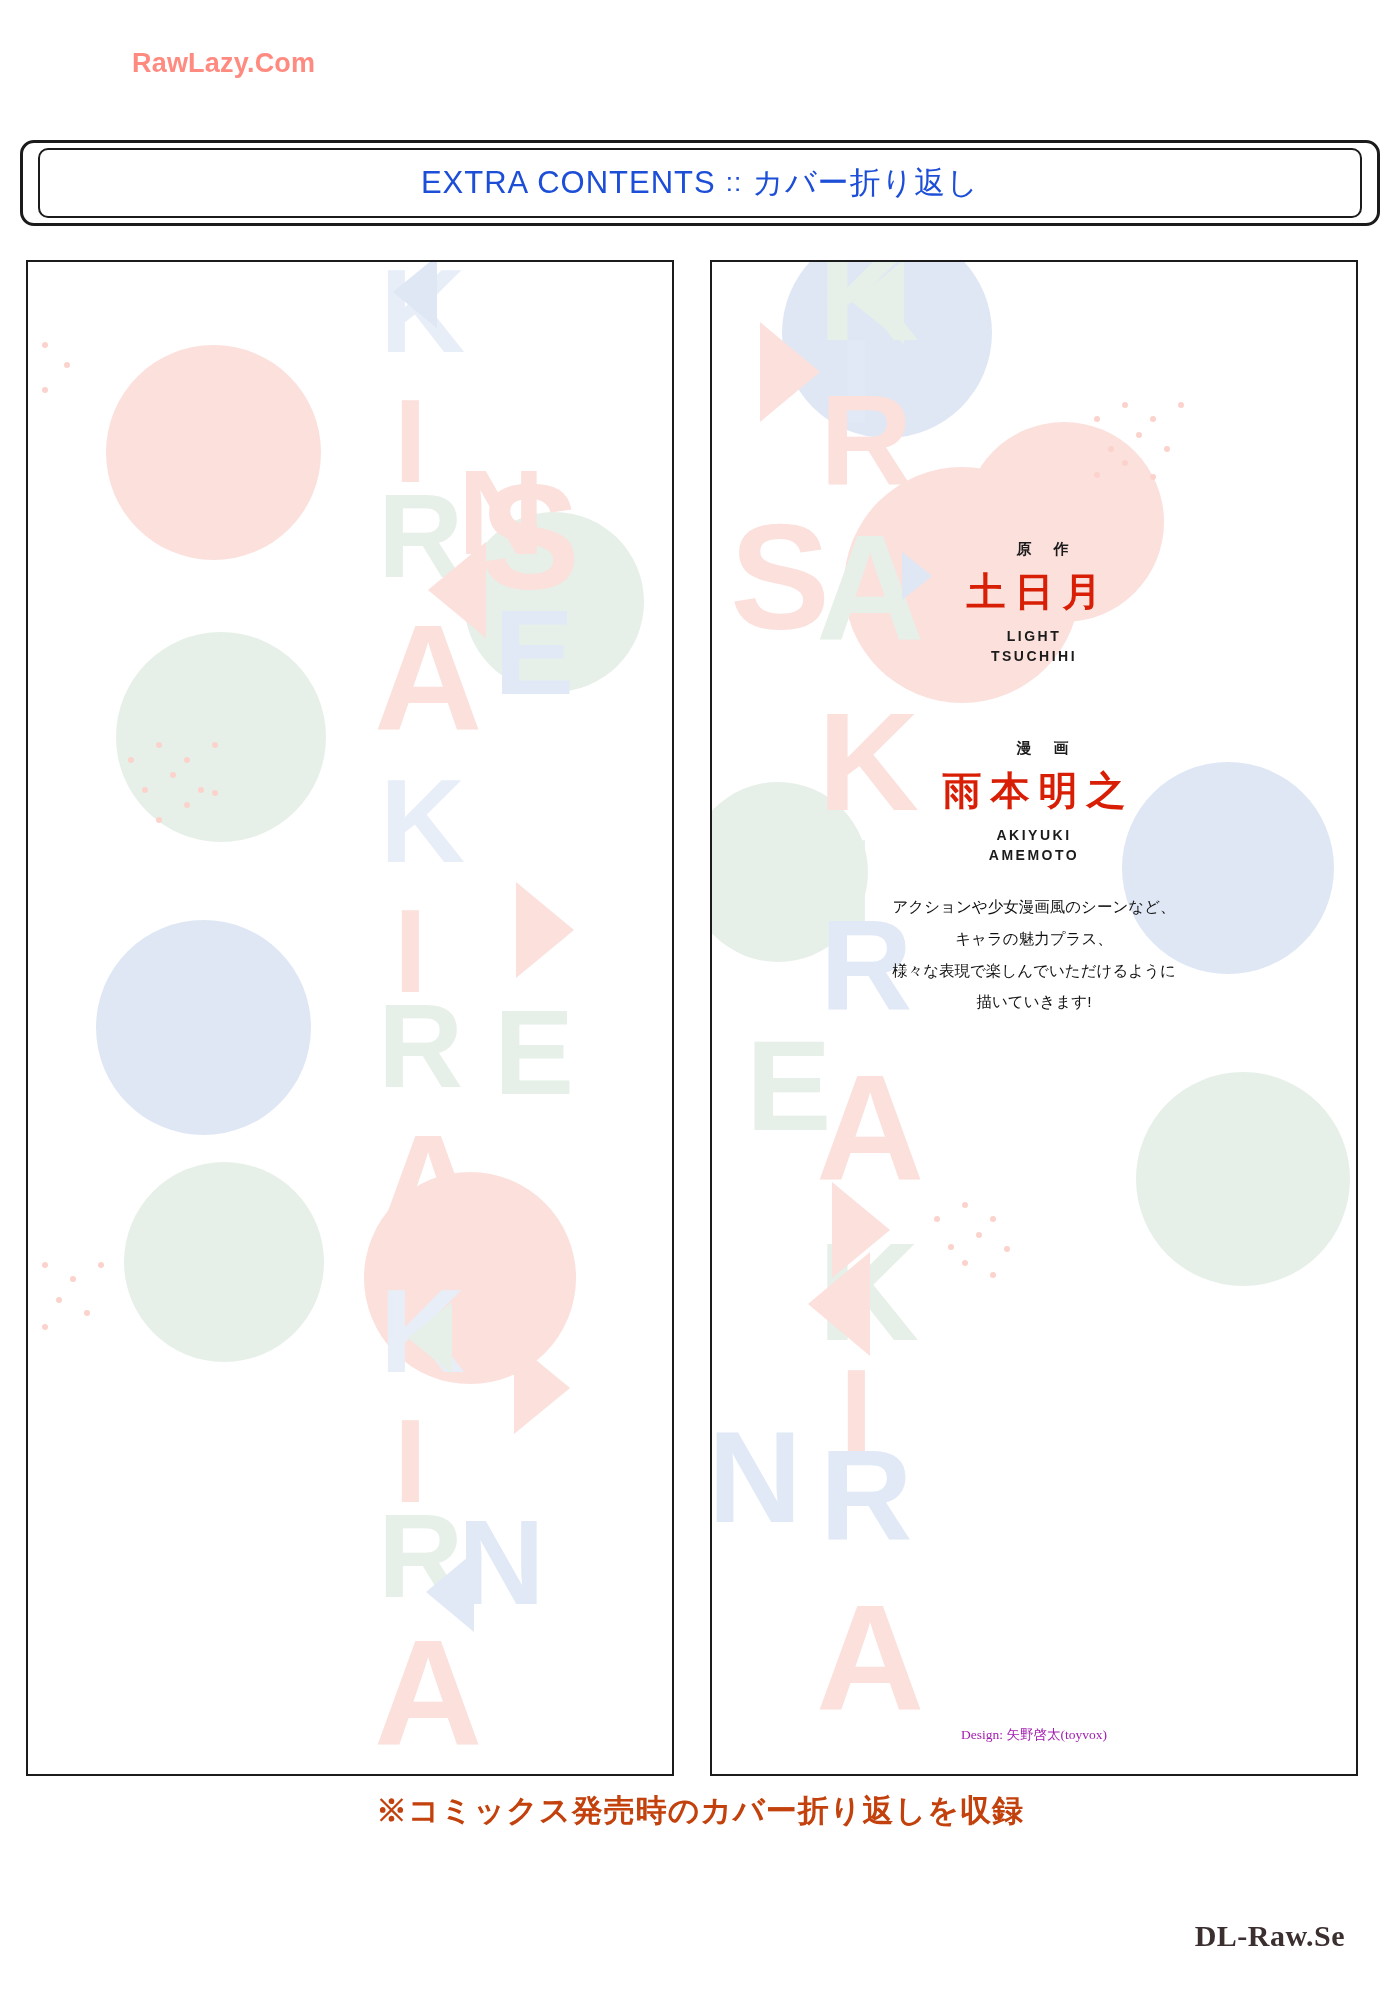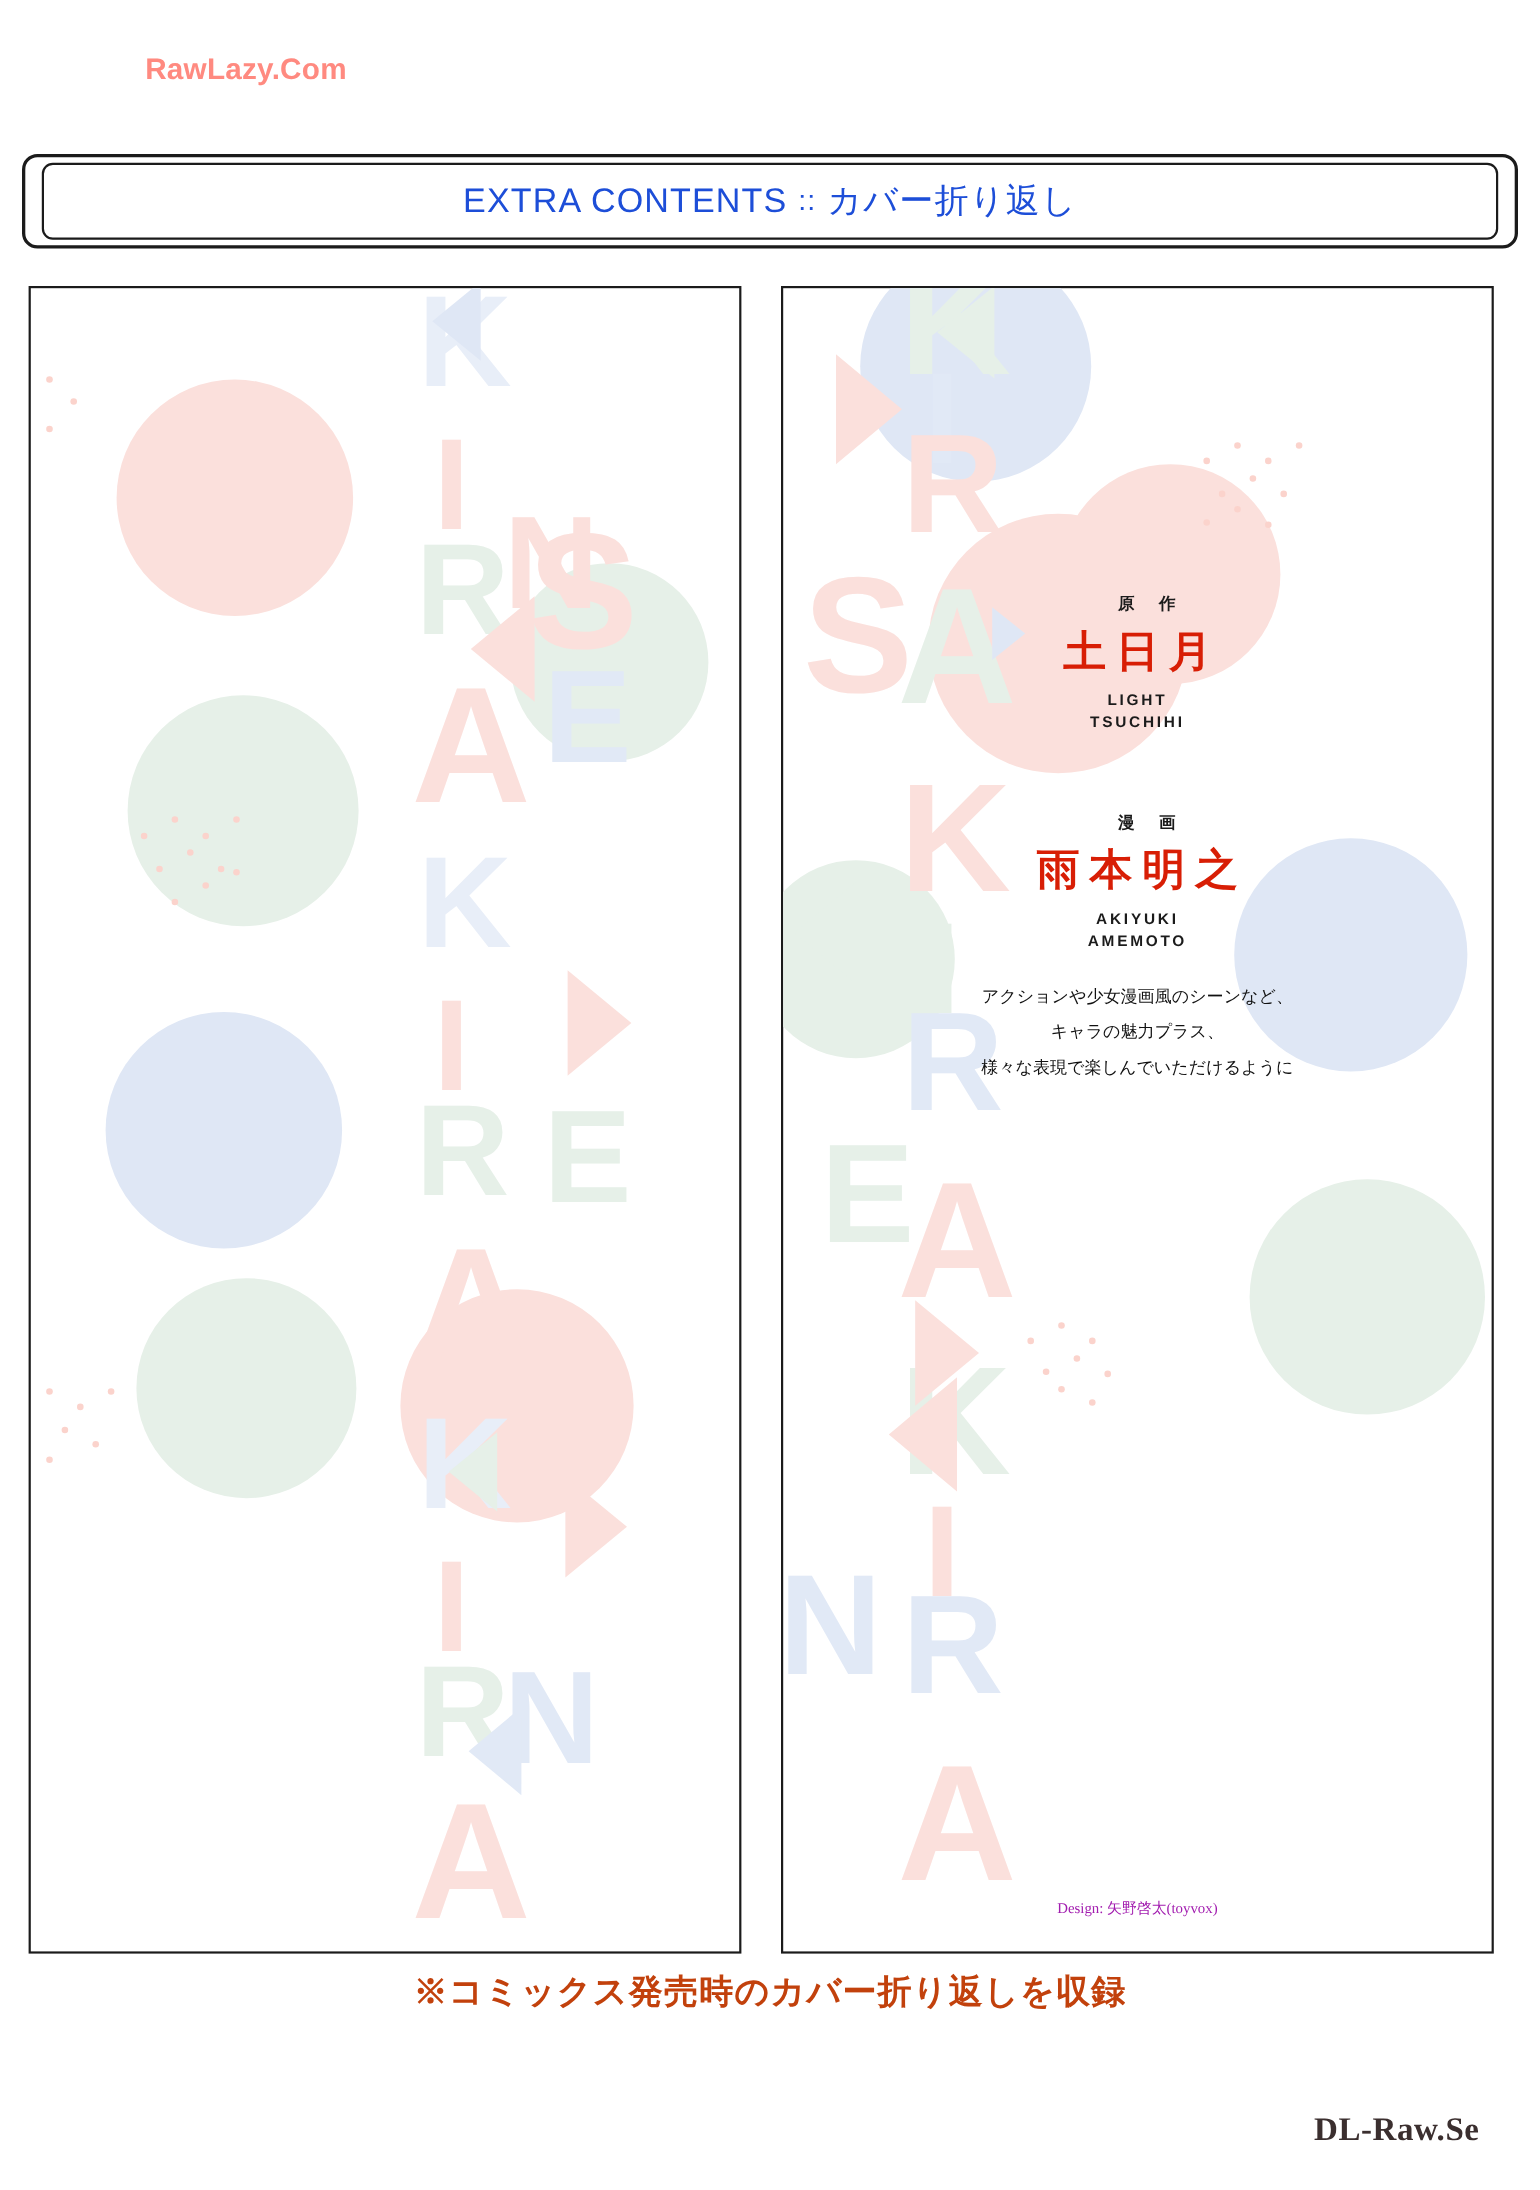--- a/index.html
+++ b/index.html
@@ -350,20 +350,21 @@
       <div class="credit-role">漫 画</div>
       <div class="credit-name">雨本明之</div>
       <div class="credit-romaji">
         <div>AKIYUKI</div>
         <div>AMEMOTO</div>
       </div>
       <div class="credit-text">
         <div>アクションや少女漫画風のシーンなど、</div>
         <div>キャラの魅力プラス、</div>
         <div>様々な表現で楽しんでいただけるように</div>
+        <div>描いていきます!</div>
       </div>
     </div>
   </div>
 
   <div class="design-line">Design: 矢野啓太(toyvox)</div>
 </div>
 
 <div class="caption">※コミックス発売時のカバー折り返しを収録</div>
 
 <div class="watermark-bottom">DL-Raw.Se</div>

